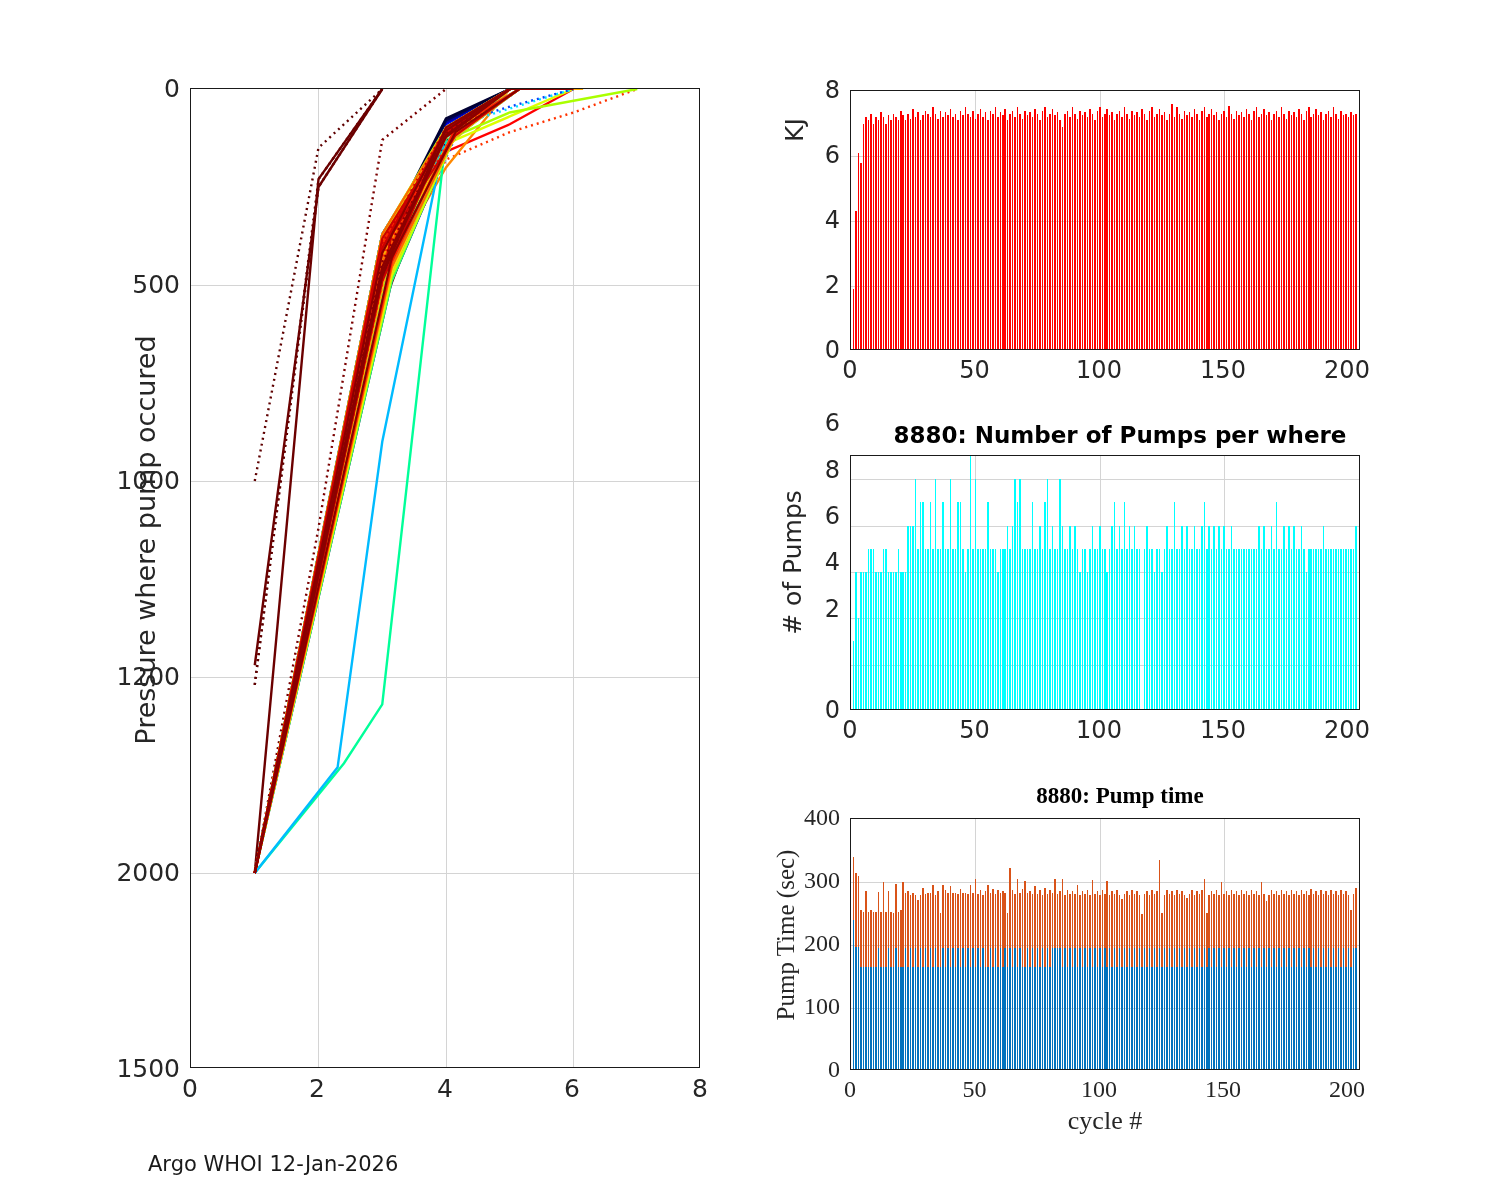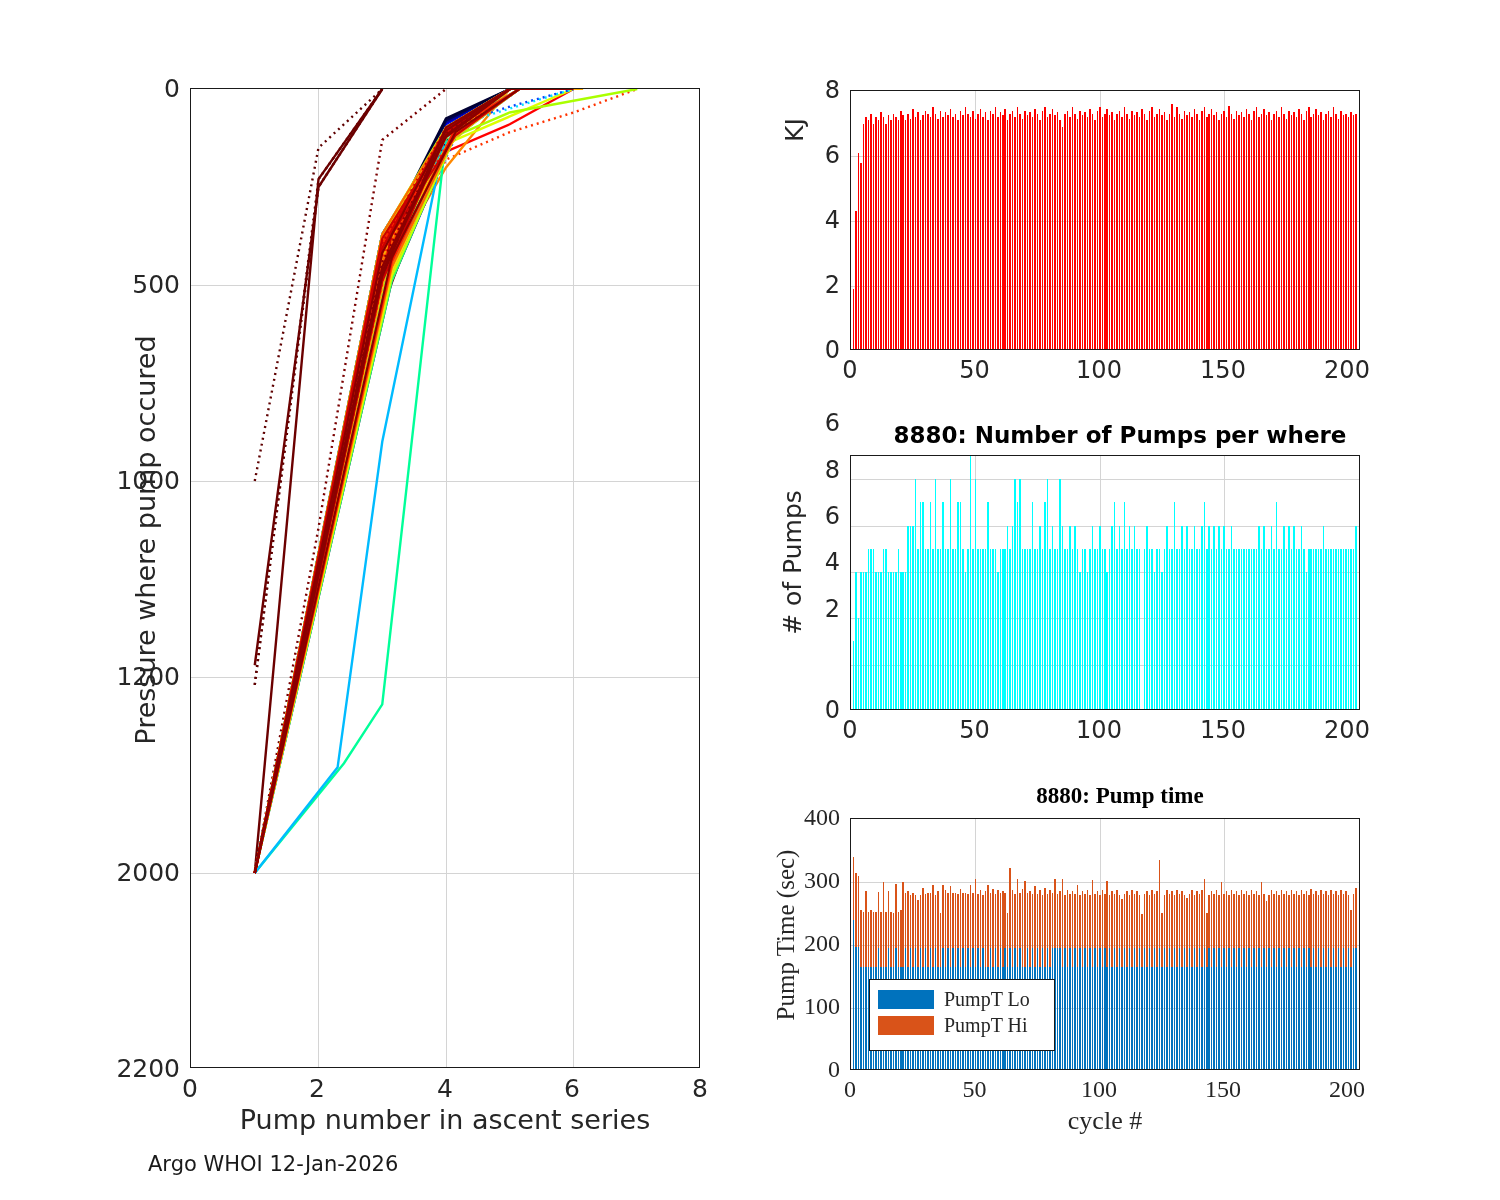--- a/index.html
+++ b/index.html
@@ -240,29 +240,28 @@
         <polyline points="63.75,784.00 191.25,182.67 255.00,47.82 318.75,0.00" fill="none" stroke="#8b0000" stroke-width="2.2"></polyline>
         <polyline points="63.75,784.00 191.25,187.38 255.00,38.42 318.75,0.00" fill="none" stroke="#8b0000" stroke-width="2.2"></polyline>
       </svg>
   </div>
 
   <div class="tick-label" style="left:150px; top:74px; font-size:25px; text-align:right; width:30px;">0</div>
   <div class="tick-label" style="left:120px; top:270px; font-size:25px; text-align:right; width:60px;">500</div>
   <div class="tick-label" style="left:105px; top:466px; font-size:25px; text-align:right; width:75px;">1000</div>
   <div class="tick-label" style="left:105px; top:662px; font-size:25px; text-align:right; width:75px;">1200</div>
   <div class="tick-label" style="left:105px; top:858px; font-size:25px; text-align:right; width:75px;">2000</div>
-  <div class="tick-label" style="left:105px; top:1054px; font-size:25px; text-align:right; width:75px;">2200</div>
+  <div class="tick-label" style="left:105px; top:1054px; font-size:25px; text-align:right; width:75px;">1500</div>
 
   <div class="tick-label" style="left:175px; top:1074px; font-size:25px; width:30px; text-align:center;">0</div>
   <div class="tick-label" style="left:302px; top:1074px; font-size:25px; width:30px; text-align:center;">2</div>
   <div class="tick-label" style="left:430px; top:1074px; font-size:25px; width:30px; text-align:center;">4</div>
   <div class="tick-label" style="left:557px; top:1074px; font-size:25px; width:30px; text-align:center;">6</div>
   <div class="tick-label" style="left:685px; top:1074px; font-size:25px; width:30px; text-align:center;">8</div>
 
-  <div class="axis-label" style="left:190px; top:1104px; width:510px; font-size:27px;">Pump number in ascent series</div>
 
   <div class="axis-label ylabel-rot" style="left:130px; top:1000px; width:920px; font-size:27px;">Pressure where pump occured</div>
 </div>
 
 <div class="panel" style="left:740px; top:0; width:760px; height:400px;">
 
 
   <div class="axis-box" style="left:110px; top:90px; width:510px; height:260px;">
     <div class="gridline" style="left:124px; top:0; width:1px; height:260px;"></div>
     <div class="gridline" style="left:249px; top:0; width:1px; height:260px;"></div>
@@ -1141,30 +1140,20 @@
         <div class="bar" style="left: 496.79px; width: 1.54px; bottom: 0px; height: 122.85px; background: rgb(0, 114, 189);"></div>
         <div class="bar" style="left: 496.79px; width: 1.54px; bottom: 122.85px; height: 53.55px; background: rgb(217, 83, 25);"></div>
         <div class="bar" style="left: 499.28px; width: 1.54px; bottom: 0px; height: 103.95px; background: rgb(0, 114, 189);"></div>
         <div class="bar" style="left: 499.28px; width: 1.54px; bottom: 103.95px; height: 56.7px; background: rgb(217, 83, 25);"></div>
         <div class="bar" style="left: 501.77px; width: 1.54px; bottom: 0px; height: 122.85px; background: rgb(0, 114, 189);"></div>
         <div class="bar" style="left: 501.77px; width: 1.54px; bottom: 122.85px; height: 54.18px; background: rgb(217, 83, 25);"></div>
         <div class="bar" style="left: 504.25px; width: 1.54px; bottom: 0px; height: 122.85px; background: rgb(0, 114, 189);"></div>
         <div class="bar" style="left: 504.25px; width: 1.54px; bottom: 122.85px; height: 59.85px; background: rgb(217, 83, 25);"></div>
       </div>
 
-    <div class="legend-box" style="left:18px; top:160px; width:186px; height:72px;">
-      <div class="legend-row">
-        <span class="legend-swatch" style="background:#0072bd;"></span>
-        <span class="legend-text">PumpT Lo</span>
-      </div>
-      <div class="legend-row">
-        <span class="legend-swatch" style="background:#d95319;"></span>
-        <span class="legend-text">PumpT Hi</span>
-      </div>
-    </div>
   </div>
 
   <div class="tick-label" style="left:40px; top:34px; font-size:24px; width:60px; text-align:right;">400</div>
   <div class="tick-label" style="left:40px; top:97px; font-size:24px; width:60px; text-align:right;">300</div>
   <div class="tick-label" style="left:40px; top:160px; font-size:24px; width:60px; text-align:right;">200</div>
   <div class="tick-label" style="left:40px; top:223px; font-size:24px; width:60px; text-align:right;">100</div>
   <div class="tick-label" style="left:40px; top:286px; font-size:24px; width:60px; text-align:right;">0</div>
 
   <div class="tick-label" style="left:95px; top:306px; font-size:24px; width:30px; text-align:center;">0</div>
   <div class="tick-label" style="left:212px; top:306px; font-size:24px; width:45px; text-align:center;">50</div>

